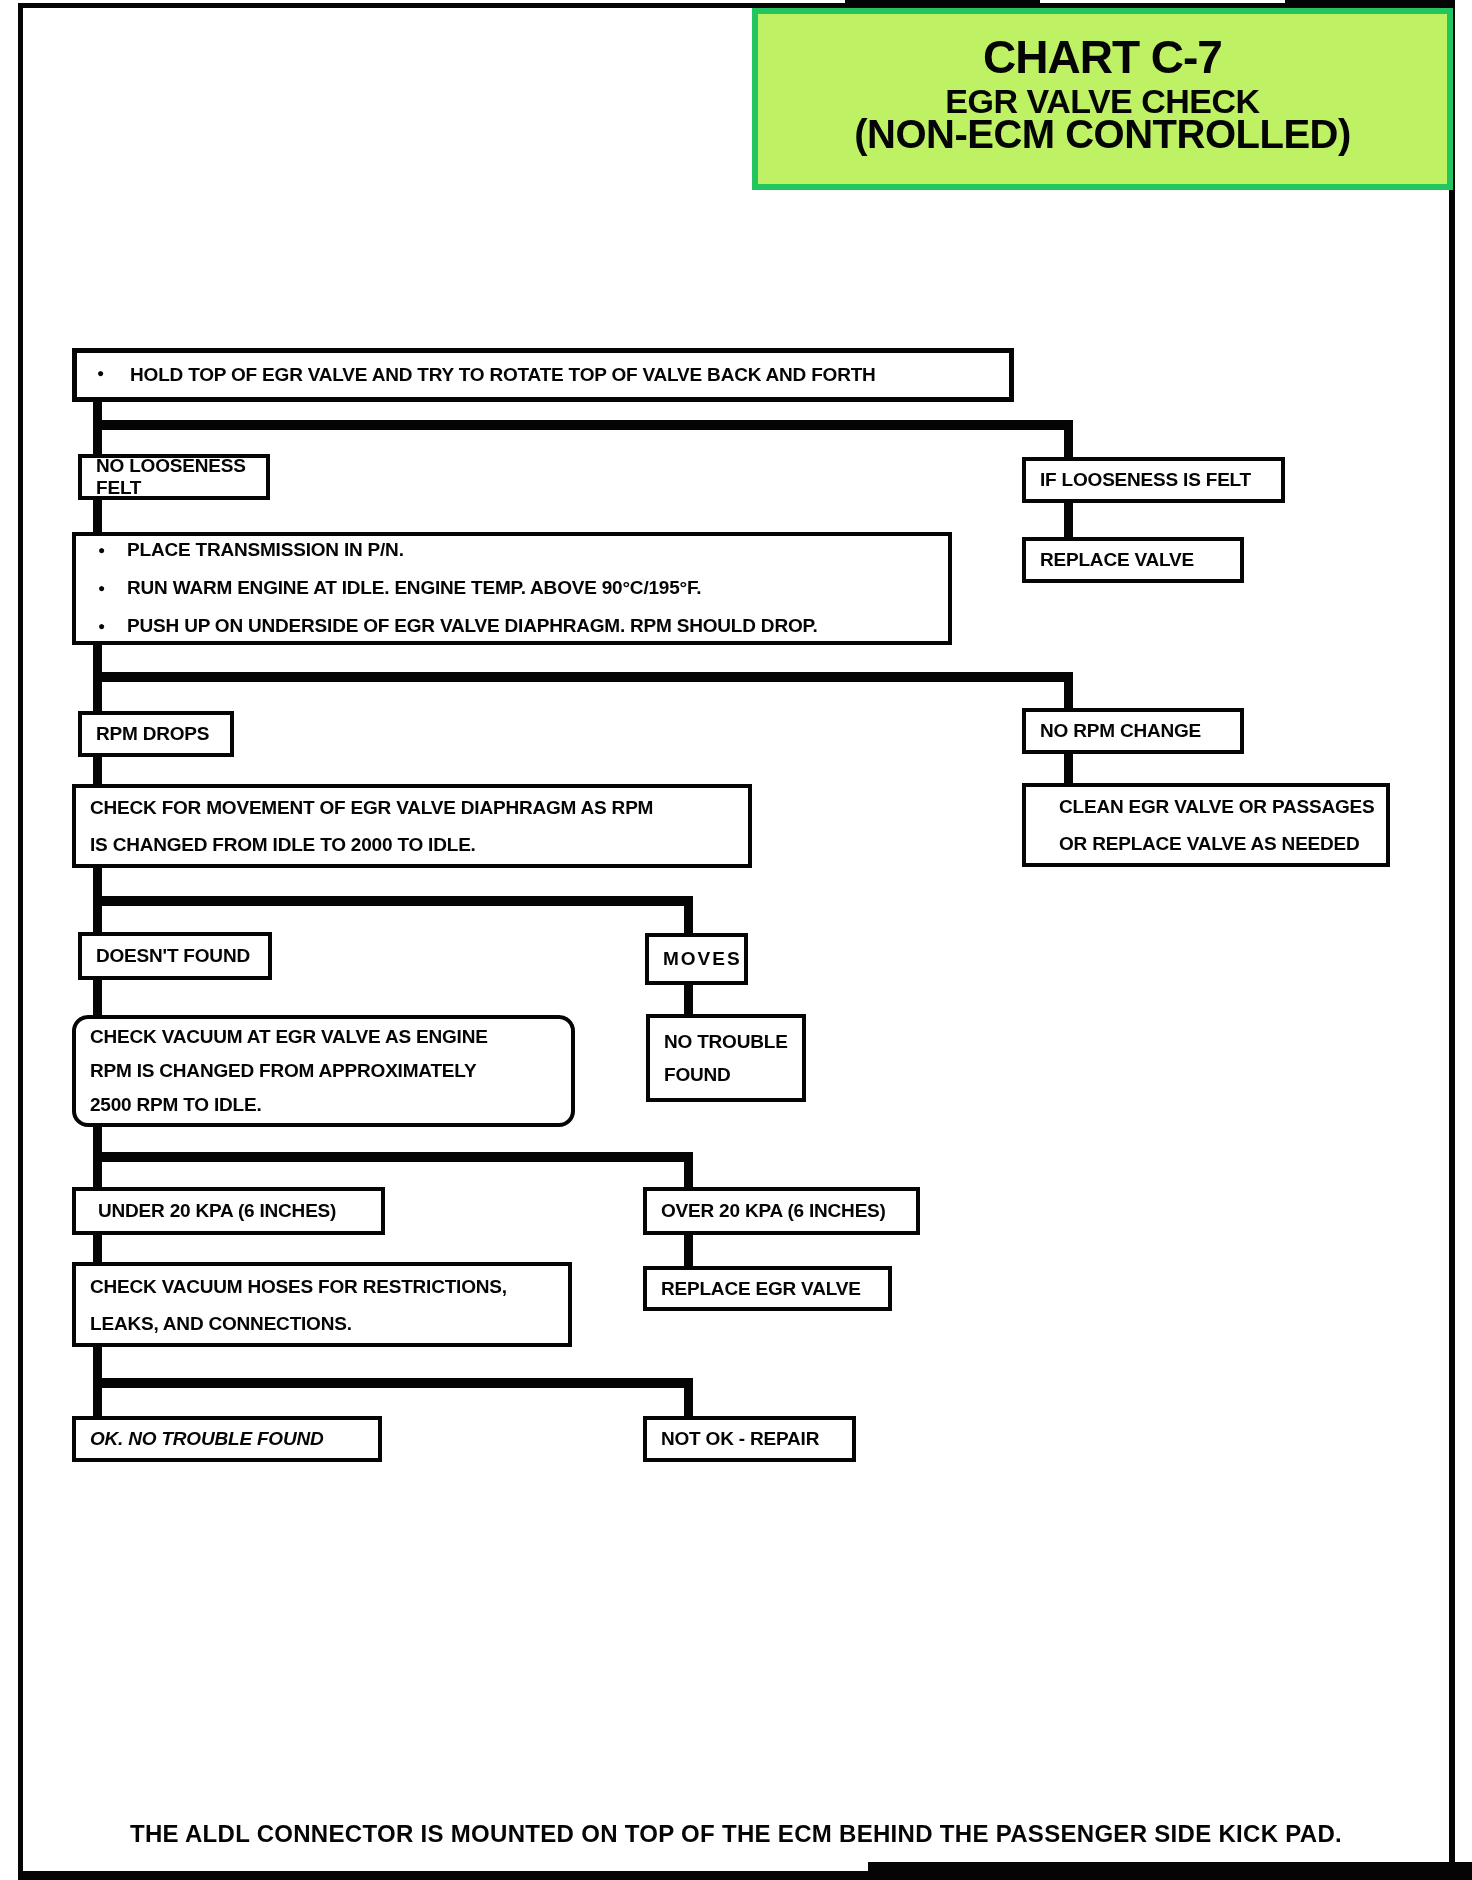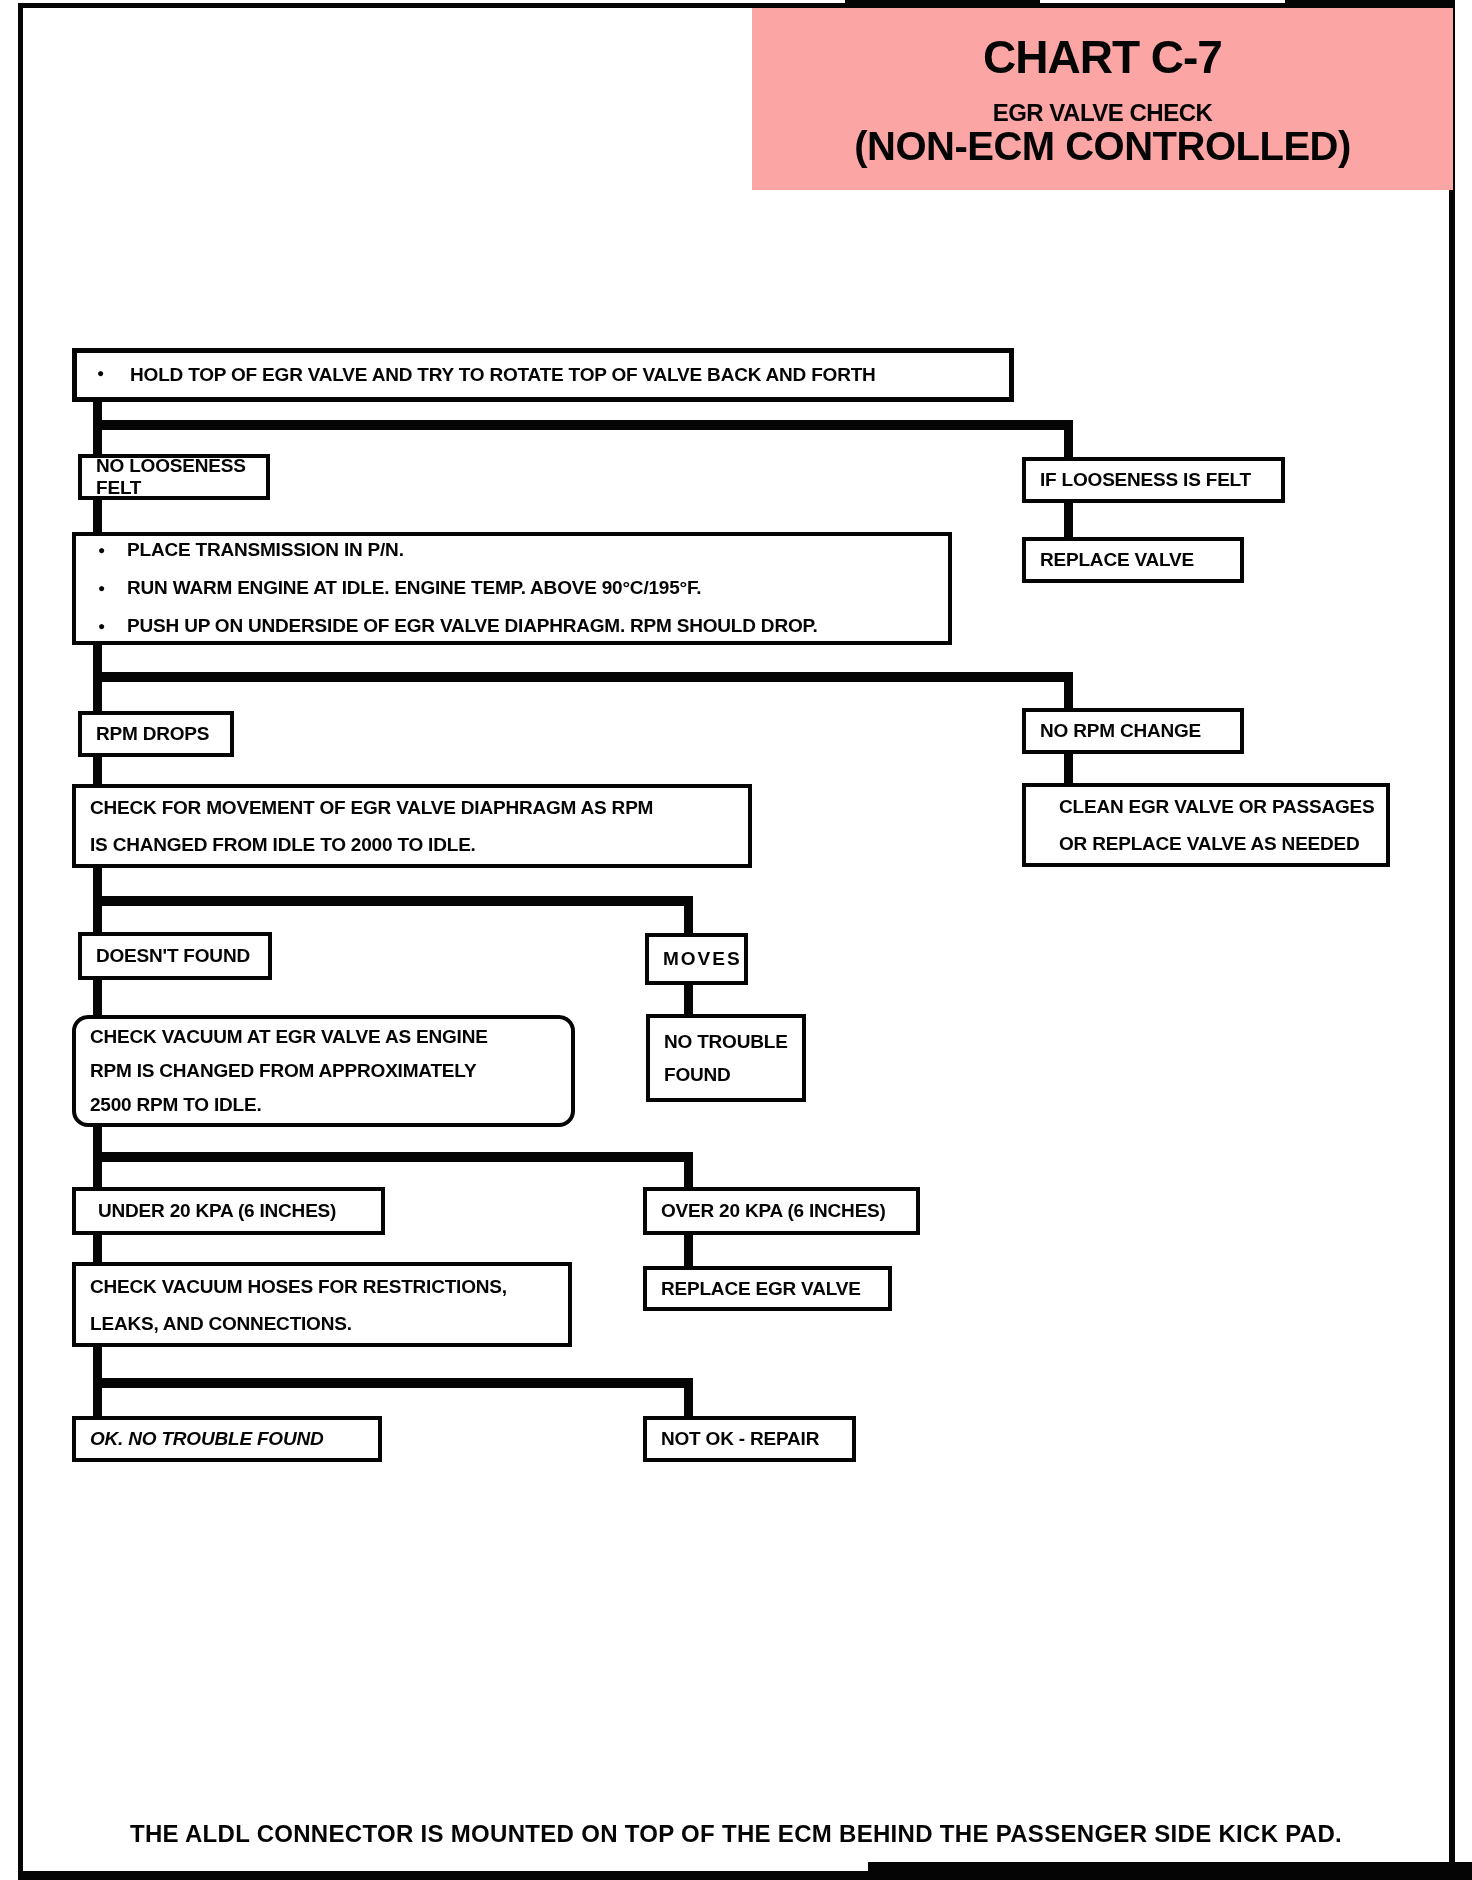--- a/index.html
+++ b/index.html
@@ -16,25 +16,25 @@
   .frame-top-smudge1{position:absolute;left:845px;top:0px;width:195px;height:13px;background:#050505;}
   .frame-top-smudge2{position:absolute;left:1285px;top:0px;width:170px;height:9px;background:#050505;}
   .frame-left  {position:absolute;left:18px;top:3px;width:5px;height:1874px;background:#050505;}
   .frame-right {position:absolute;left:1449px;top:3px;width:6px;height:1868px;background:#050505;}
   .frame-bottom-a{position:absolute;left:18px;top:1871px;width:850px;height:9px;background:#050505;}
   .frame-bottom-b{position:absolute;left:868px;top:1862px;width:604px;height:18px;background:#050505;}
 
   
   .title-box{
     position:absolute;left:752px;top:8px;width:701px;height:182px;
-    background:#fca5a5;border:6px solid #fca5a5;box-sizing:border-box;
+    background:#bef264;border:6px solid #22c55e;box-sizing:border-box;
     text-align:center;
   }
   .title-main{font-size:46px;font-weight:700;letter-spacing:-1px;margin-top:16px;}
-  .title-sub {font-size:24px;font-weight:700;letter-spacing:-0.5px;margin-top:12px;line-height:34px;}
+  .title-sub {font-size:34px;font-weight:700;letter-spacing:-0.5px;line-height:34px;}
   .title-sub2{font-size:40px;font-weight:700;letter-spacing:-0.5px;line-height:33px;}
 
   
   .node{
     position:absolute;background:#fff;
     border:4px solid #050505;box-sizing:border-box;
     font-size:19px;font-weight:700;letter-spacing:-0.2px;
     display:flex;flex-direction:column;justify-content:center;
   }
   .node .row{display:flex;align-items:baseline;}

